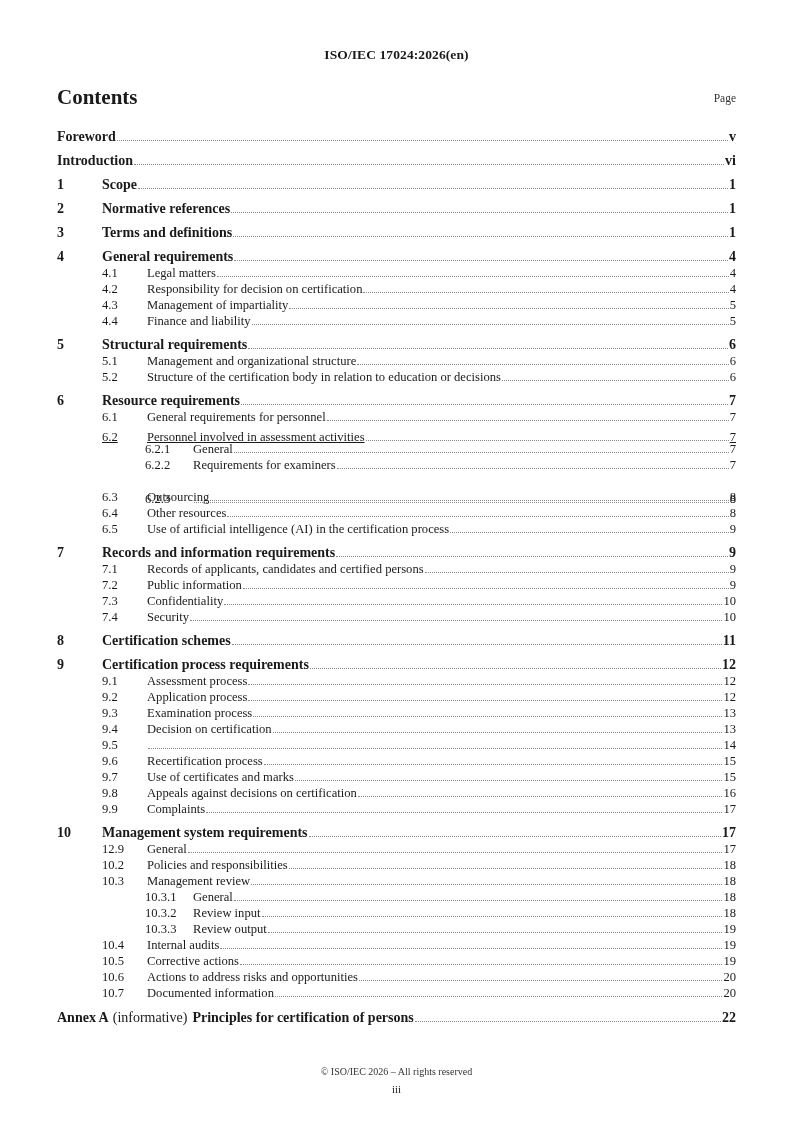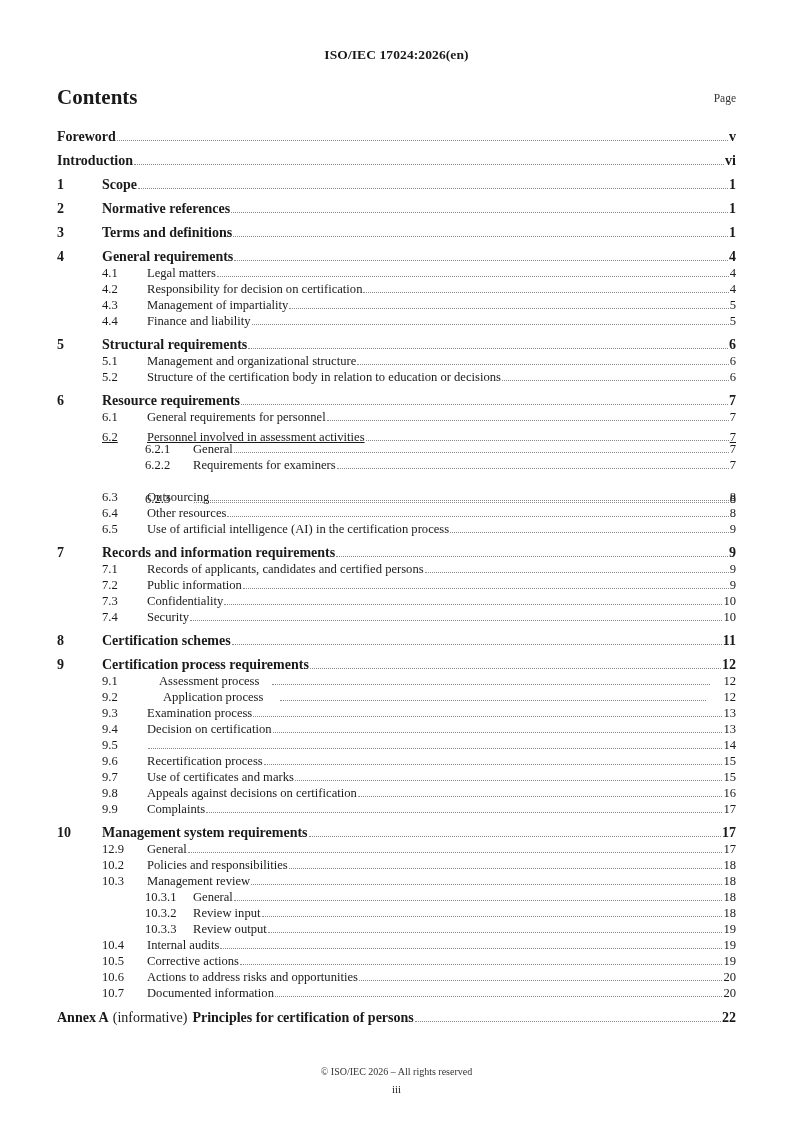--- a/index.html
+++ b/index.html
@@ -221,27 +221,27 @@
       <span class="title">Certification schemes</span>
       <span class="leader"></span>
       <span class="pg">11</span>
     </div>
     <div class="toc-row lvl1 bold" style="top: 657px;">
       <span class="num">9</span>
       <span class="title">Certification process requirements</span>
       <span class="leader"></span>
       <span class="pg">12</span>
     </div>
-    <div class="toc-row lvl2" style="top: 673px; gap: 12px;">
+    <div class="toc-row lvl2" style="top: 673px;">
       <span class="num">9.1</span>
       <span class="title">Assessment process</span>
       <span class="leader"></span>
       <span class="pg">12</span>
     </div>
-    <div class="toc-row lvl2" style="top: 689px; gap: 16px;">
+    <div class="toc-row lvl2" style="top: 689px;">
       <span class="num">9.2</span>
       <span class="title">Application process</span>
       <span class="leader"></span>
       <span class="pg">12</span>
     </div>
     <div class="toc-row lvl2" style="top: 705px;">
       <span class="num">9.3</span>
       <span class="title">Examination process</span>
       <span class="leader"></span>
       <span class="pg">13</span>

